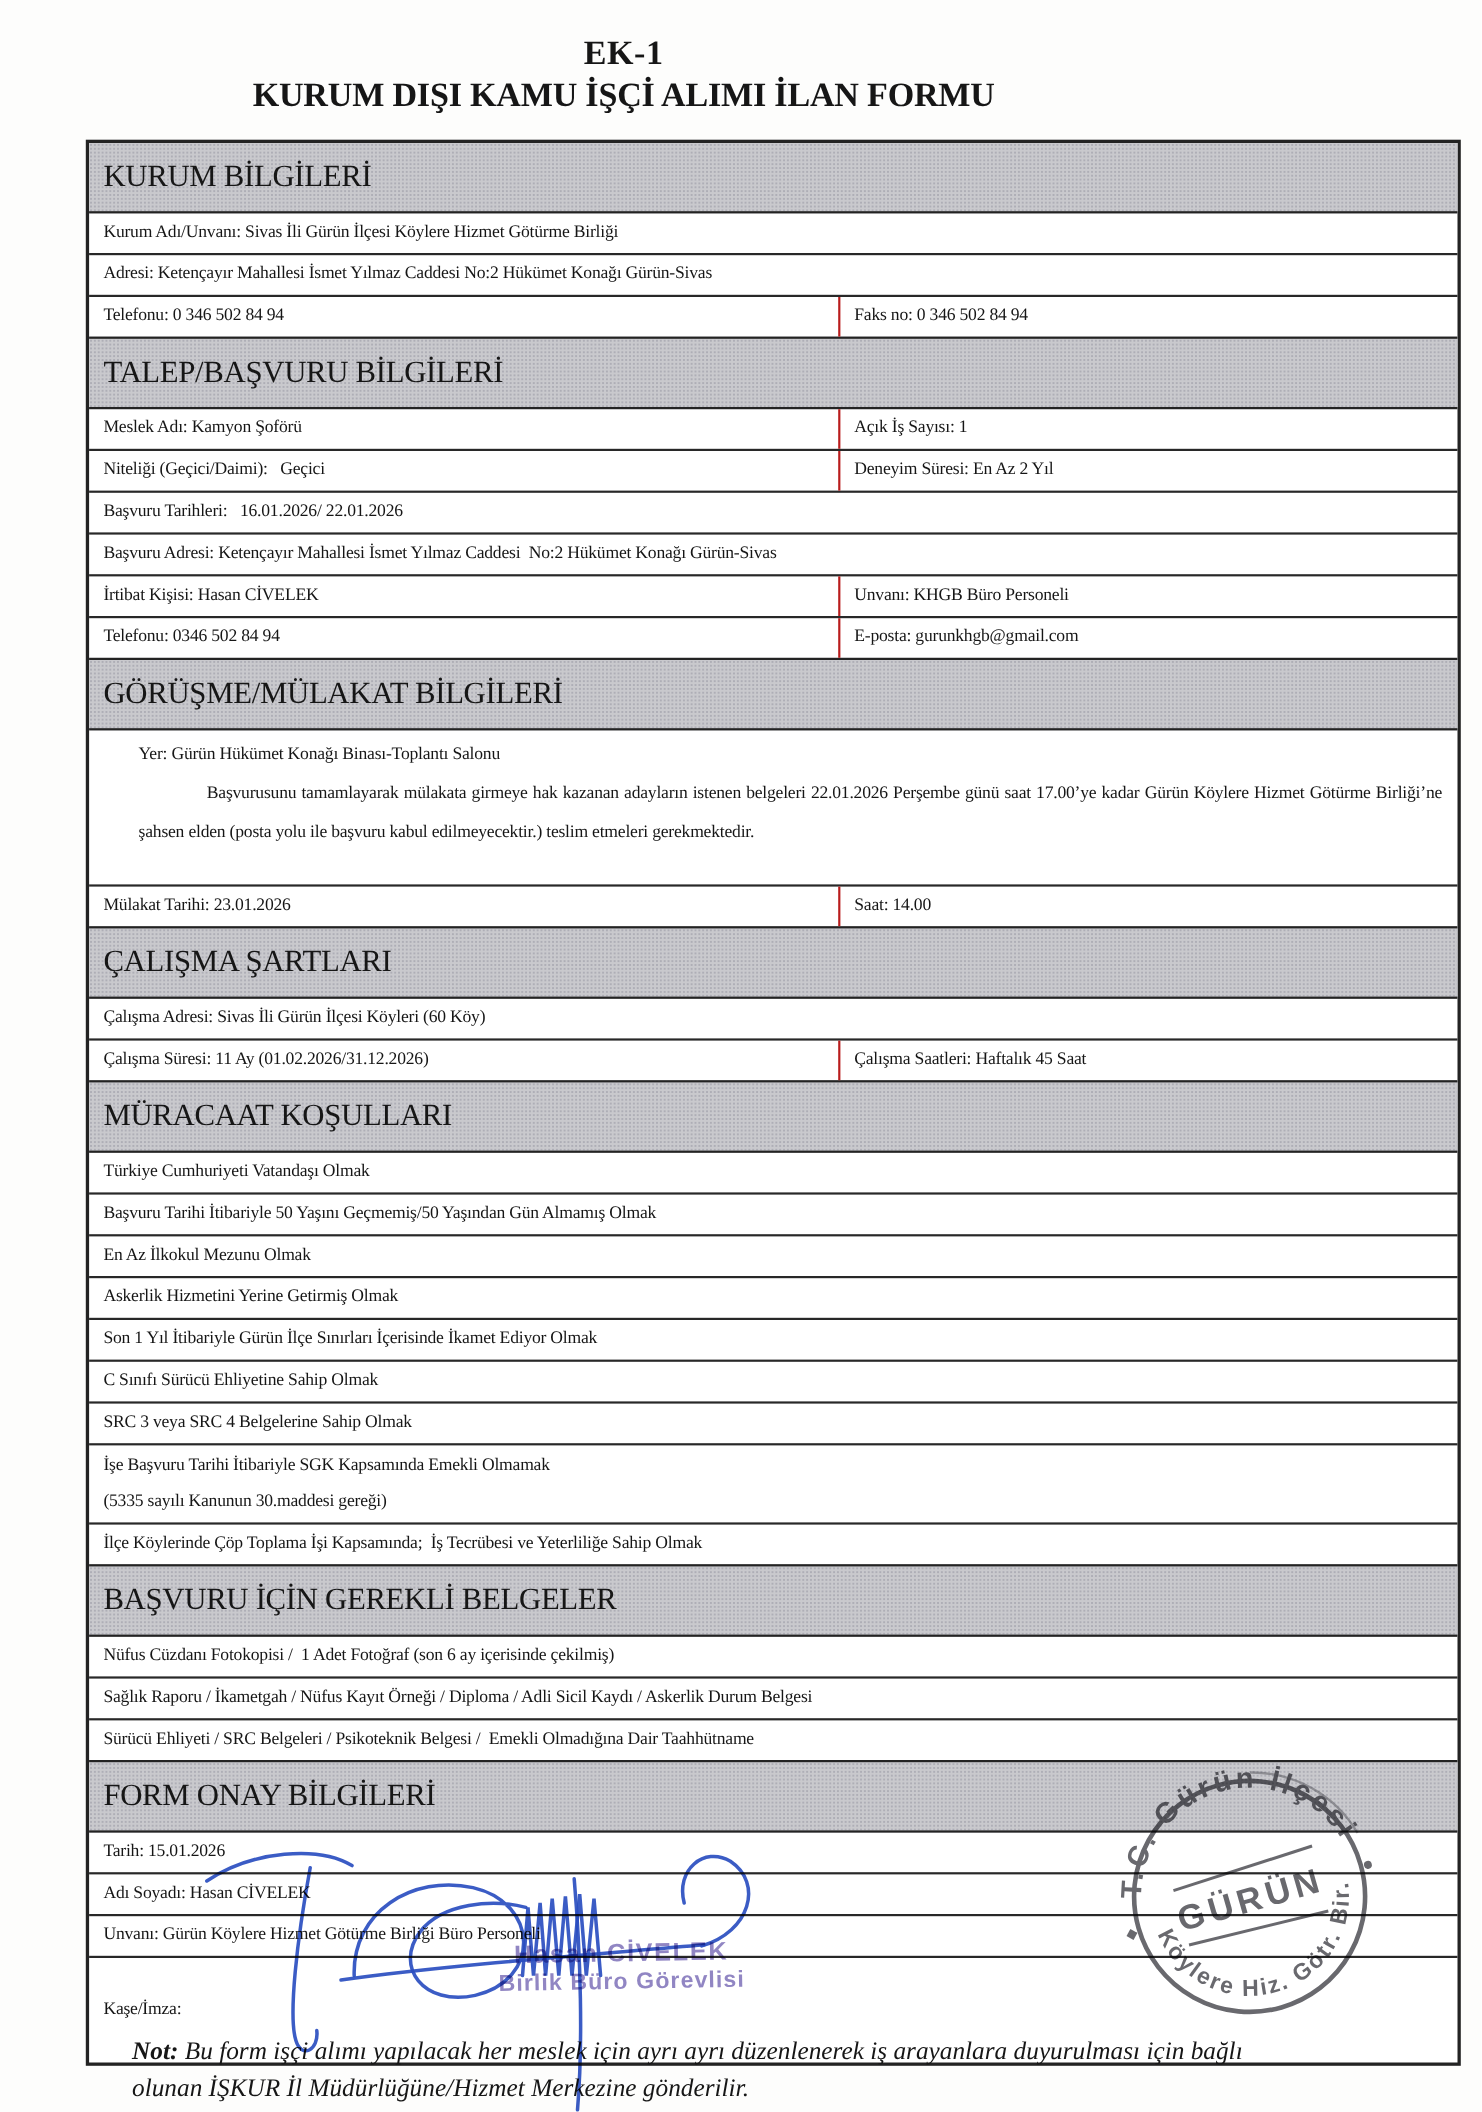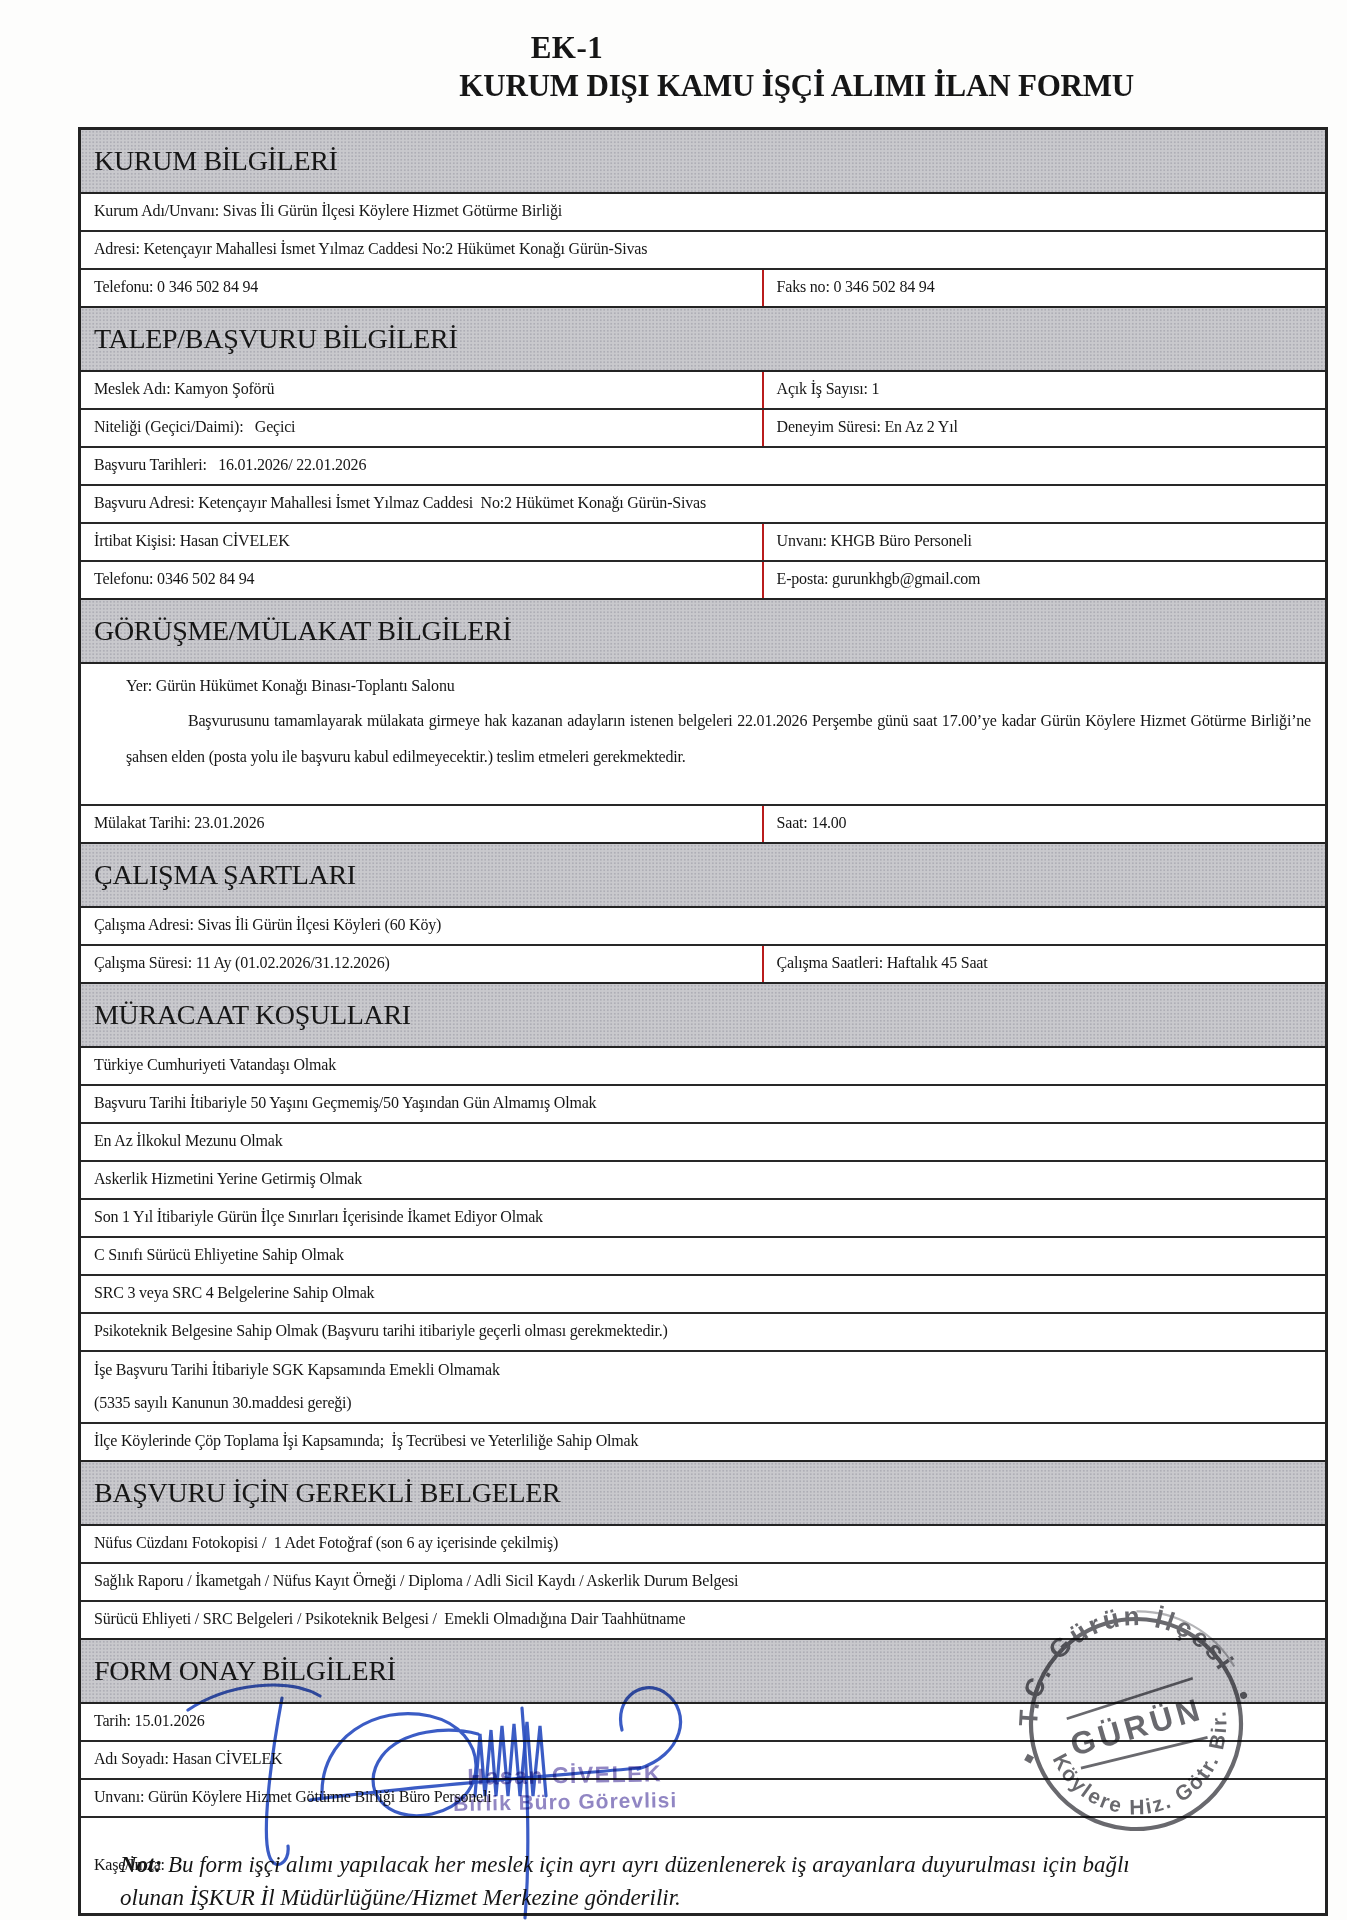--- a/index.html
+++ b/index.html
@@ -2,21 +2,21 @@
 <html lang="tr" style="--ink-blue: #2a4ec0; --stamp-purple: #8579bd; --seal-gray: #4a4a50; --section-gray: #c9c9cd;"><head>
 <meta charset="utf-8">
 <style>
   html,body{margin:0;padding:0;}
   body{background:#ffffff;font-family:"Liberation Serif","DejaVu Serif",serif;color:#161616;}
   .page{position:relative;width:1347px;height:1920px;background:#fdfdfc;overflow:hidden;}
 
   
   .titles{width:1134px;text-align:center;padding-top:30px;}
   .ek{font-size:31px;font-weight:bold;letter-spacing:.5px;}
-  .doc-title{font-size:31px;font-weight:bold;letter-spacing:-.2px;margin-top:2px;text-align:right;}
+  .doc-title{font-size:31px;font-weight:bold;letter-spacing:-.2px;margin-top:2px;}
 
   
   .formtable{position:absolute;left:78px;top:127px;width:1244px;border:3px solid #232323;background:#fff;}
   .sec{height:62px;display:flex;align-items:center;padding-left:13px;
        font-weight:normal;font-size:28px;letter-spacing:-.3px;
        background-color:#c9c9cd;
        background-image:radial-gradient(circle,#aeaeb6 .8px,rgba(0,0,0,0) .9px);
        background-size:3.5px 3.5px;
        border-top:2px solid #232323;border-bottom:2px solid #232323;}
   .formtable > .sec:first-child{border-top:none;}
@@ -136,23 +136,20 @@
     </div>
     <div class="row">
       <div class="cell full">Son 1 Yıl İtibariyle Gürün İlçe Sınırları İçerisinde İkamet Ediyor Olmak</div>
     </div>
     <div class="row">
       <div class="cell full">C Sınıfı Sürücü Ehliyetine Sahip Olmak</div>
     </div>
     <div class="row">
       <div class="cell full">SRC 3 veya SRC 4 Belgelerine Sahip Olmak</div>
     </div>
-    <div class="row">
-      <div class="cell full">Psikoteknik Belgesine Sahip Olmak (Başvuru tarihi itibariyle geçerli olması gerekmektedir.)</div>
-    </div>
     <div class="row tall">
       <div class="cell full">
         <div>İşe Başvuru Tarihi İtibariyle SGK Kapsamında Emekli Olmamak</div>
         <div>(5335 sayılı Kanunun 30.maddesi gereği)</div>
       </div>
     </div>
     <div class="row">
       <div class="cell full">İlçe Köylerinde Çöp Toplama İşi Kapsamında;  İş Tecrübesi ve Yeterliliğe Sahip Olmak</div>
     </div>
 

